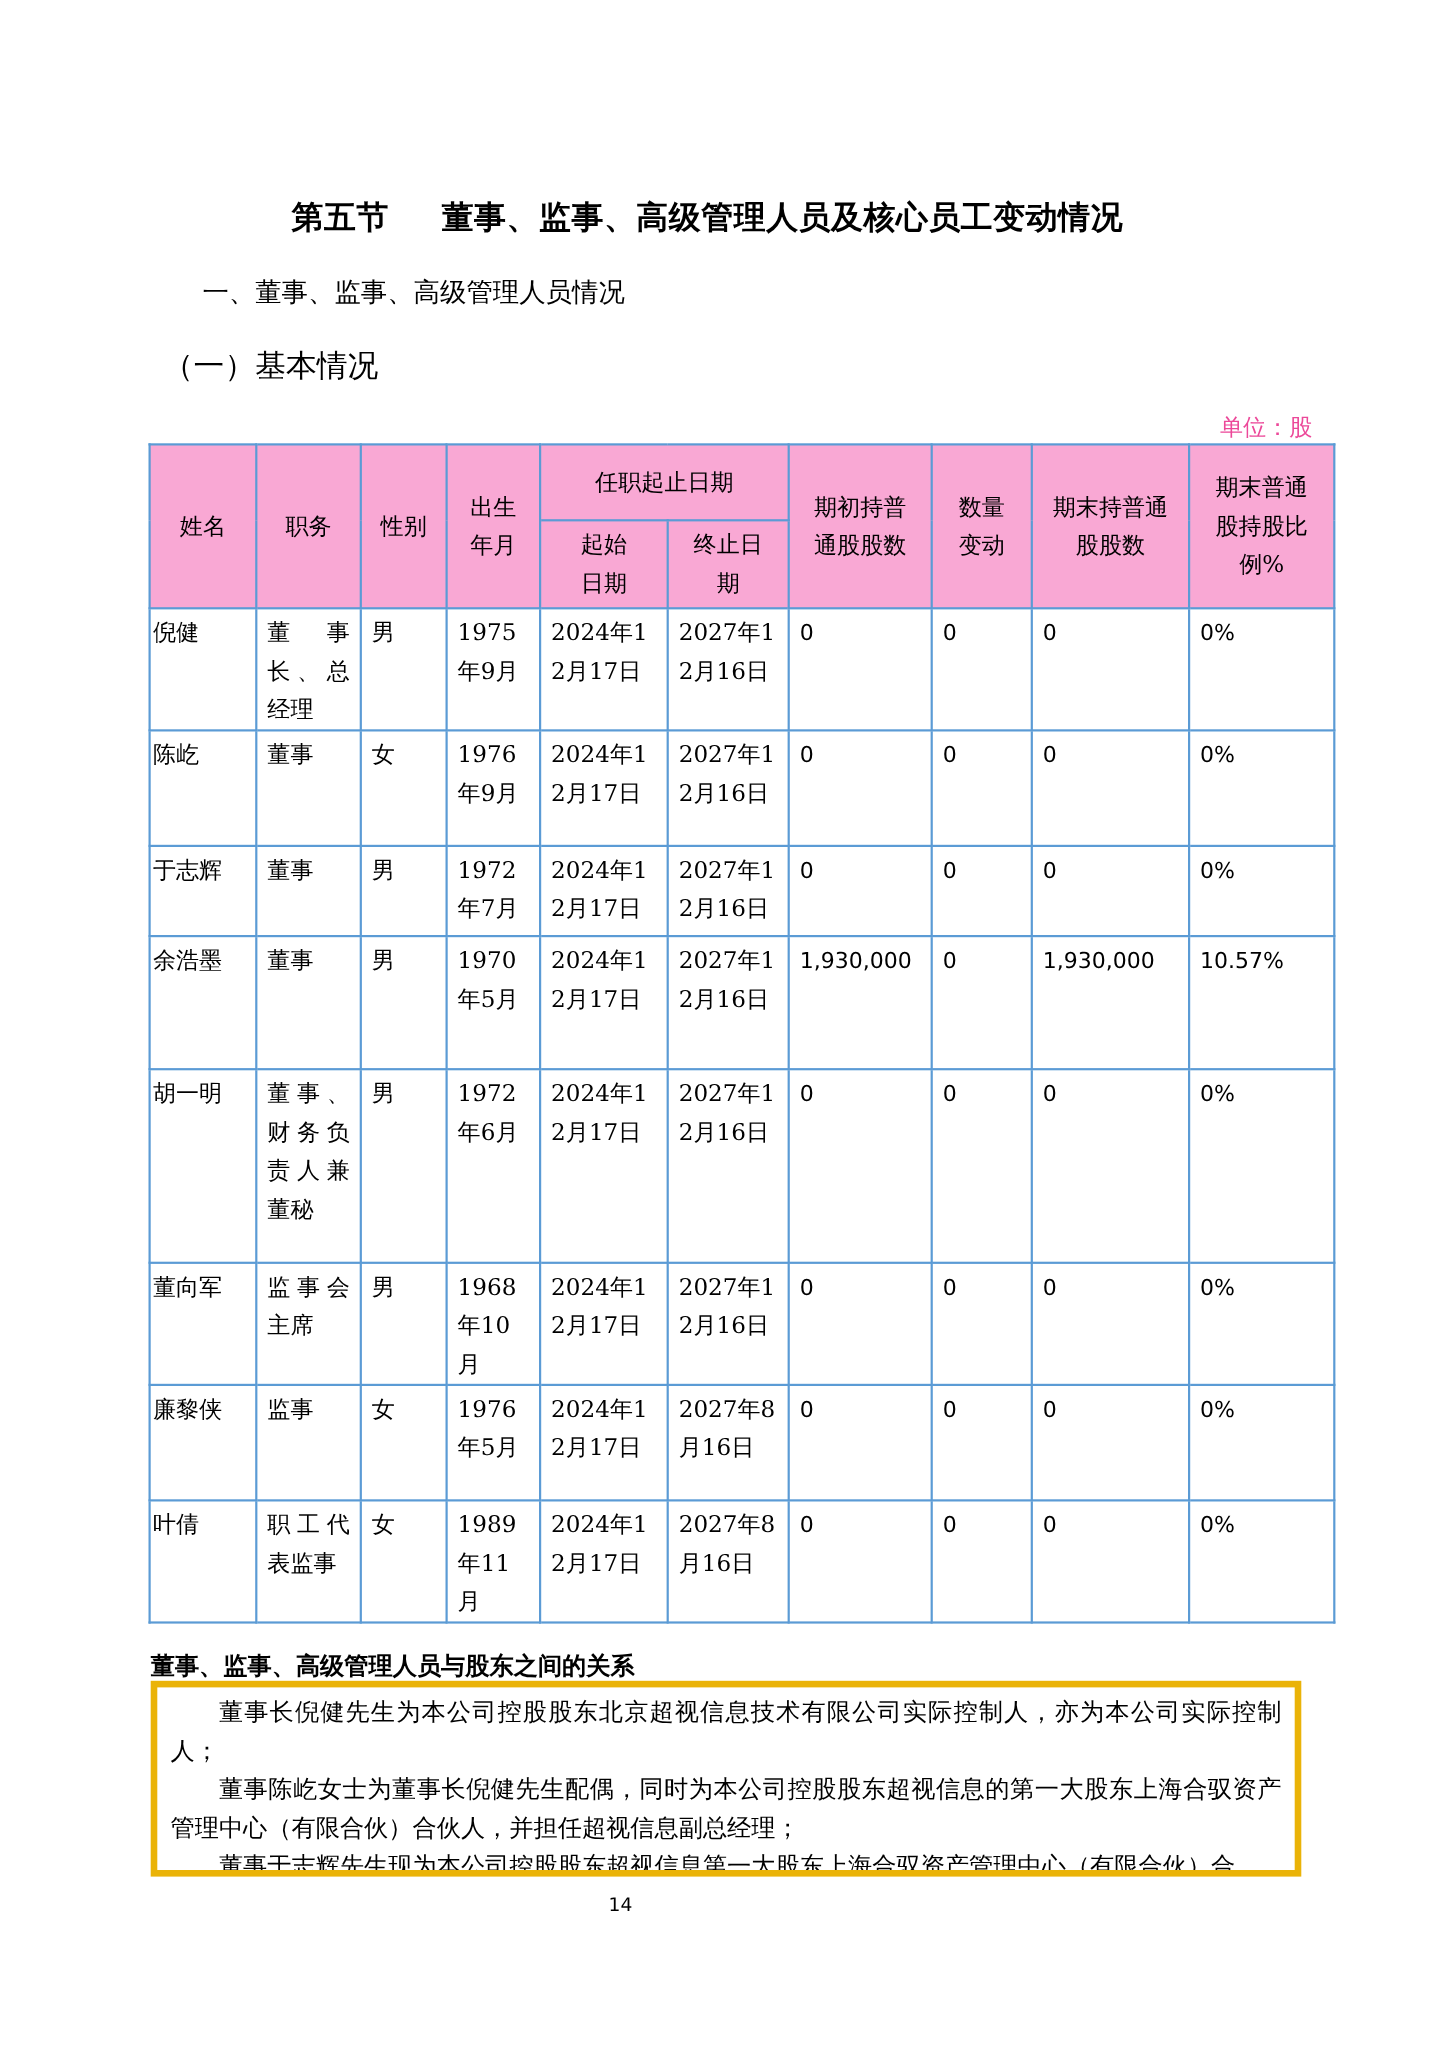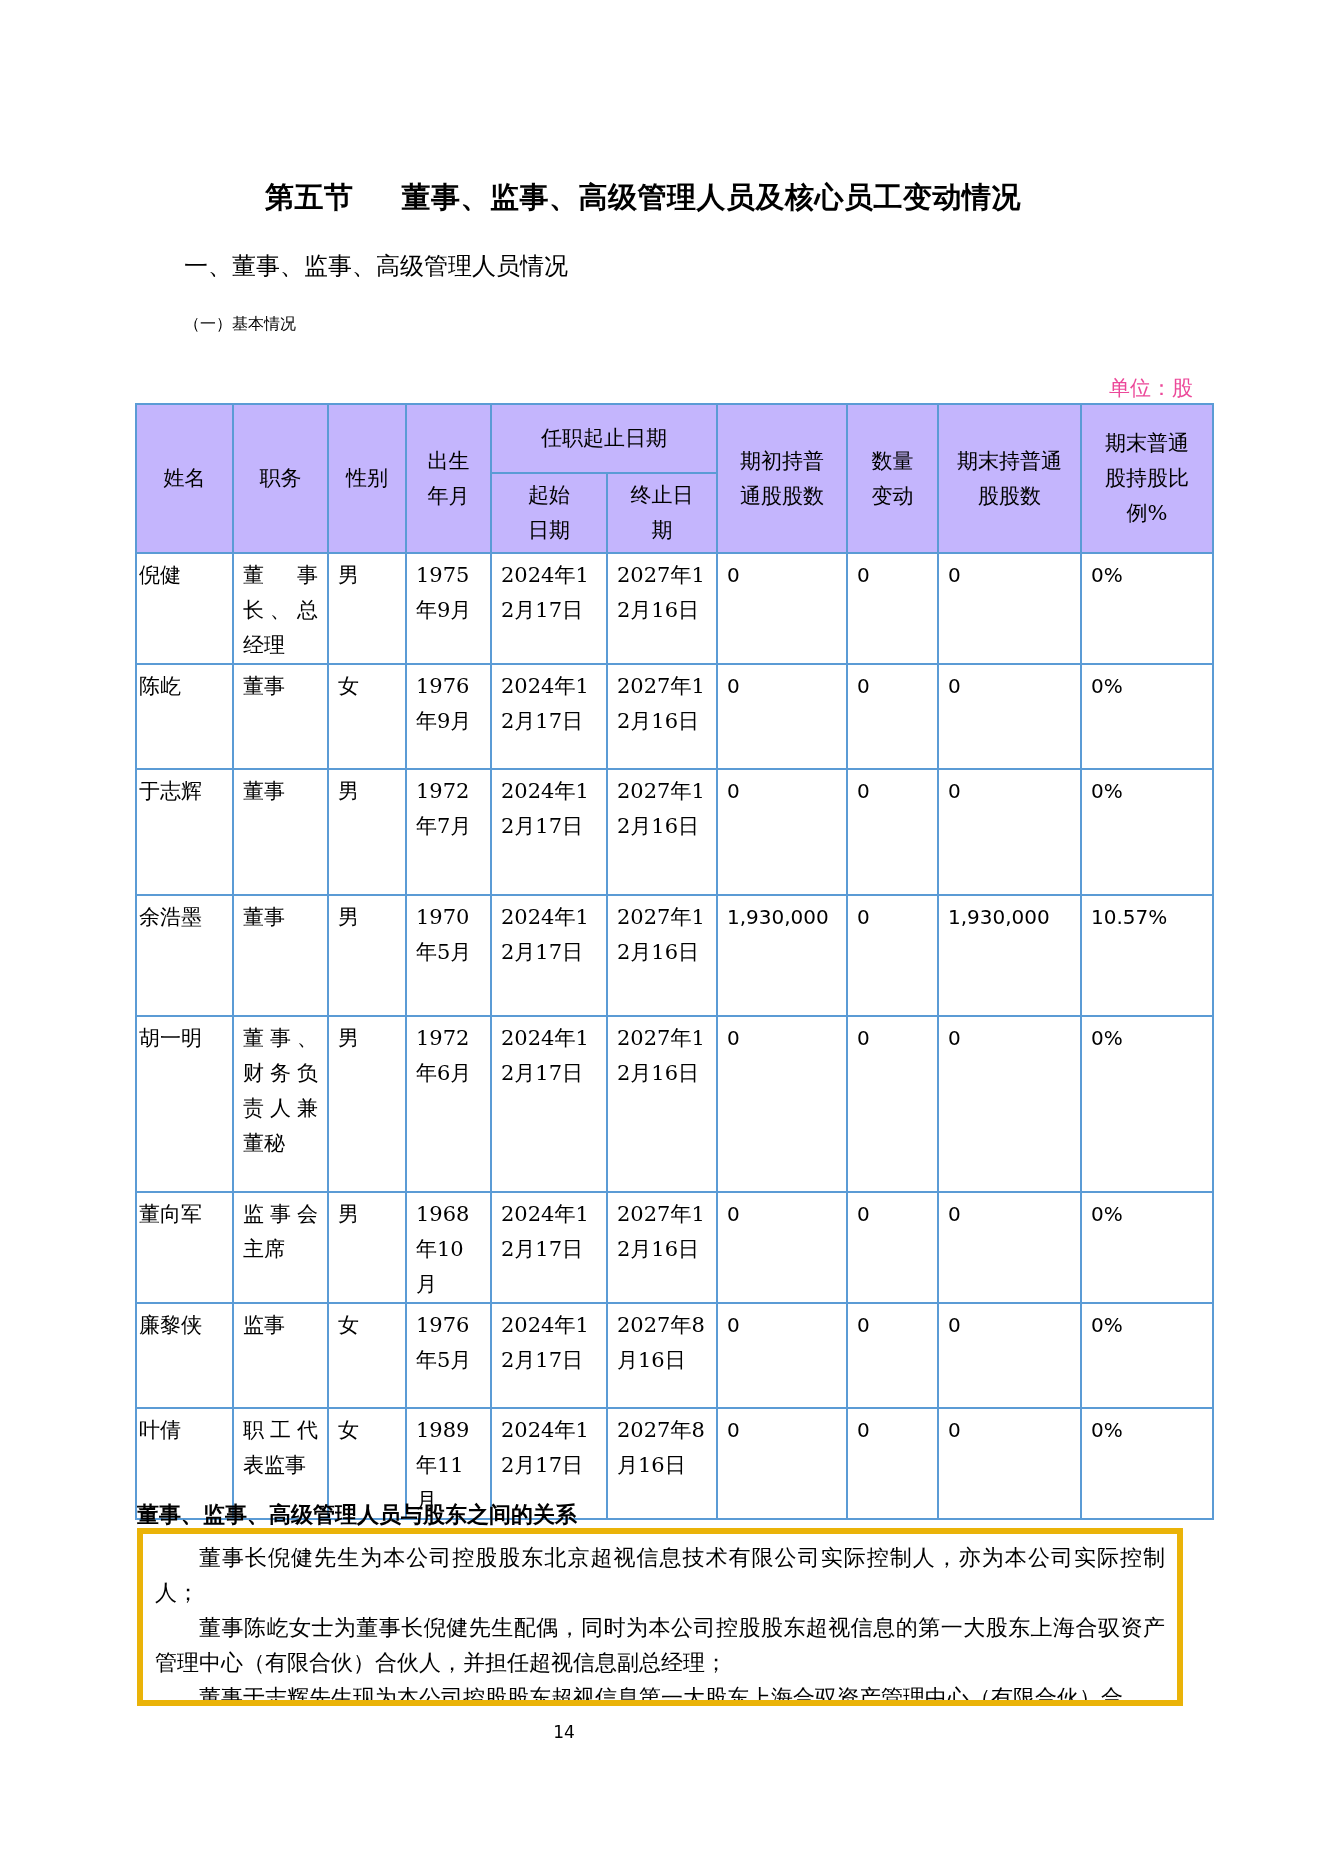--- a/index.html
+++ b/index.html
@@ -14,39 +14,39 @@
     font-family: "DejaVu Sans", "Liberation Sans", sans-serif; white-space: nowrap;
     letter-spacing: 0.5px;
   }
   .title .gap { display: inline-block; width: 48px; }
   .h1 {
     left: 140px; top: 250px; font-size: 24px;
     font-family: "DejaVu Sans", "Liberation Sans", sans-serif; white-space: nowrap;
   }
   .h1 .num { display: inline-block; width: 92px; }
   .h2 {
-    left: 140px; top: 314px; font-size: 16px;
+    left: 140px; top: 314px; font-size: 28px;
     font-family: "DejaVu Sans", "Liberation Sans", sans-serif; white-space: nowrap;
   }
   .h2 .num { display: inline-block; width: 92px; }
   .unit {
     right: 130px; top: 374px; font-size: 21px; white-space: nowrap;
     color: #ec4899;
   }
   table.grid {
     position: absolute; left: 135px; top: 403px; width: 1077px;
     border-collapse: collapse; table-layout: fixed;
     font-size: 21px;
   }
   table.grid td, table.grid th {
     border: 2px solid #5b9bd5; vertical-align: top; padding: 4px 9px 0 9px;
     line-height: 35px; word-break: break-all;
   }
   table.grid th {
-    background: #c4b5fd; font-weight: normal; text-align: center;
+    background: #f9a8d4; font-weight: normal; text-align: center;
     vertical-align: middle; padding: 4px 4px; line-height: 35px;
   }
   table.grid td.num {
     font-family: "DejaVu Sans", "Liberation Sans", sans-serif; font-size: 20px;
   }
   table.grid td.name { text-align: left; padding: 4px 2px 0 2px; }
   table.grid td.role { text-align: justify; text-align-last: left; }
   .rel-heading {
     left: 137px; top: 1500px; font-size: 22px; font-weight: bold;
     font-family: "DejaVu Sans", "Liberation Sans", sans-serif; white-space: nowrap;
@@ -128,21 +128,21 @@
       <td class="role">董事</td>
       <td>女</td>
       <td>1976年9月</td>
       <td>2024年12月17日</td>
       <td>2027年12月16日</td>
       <td class="num">0</td>
       <td class="num">0</td>
       <td class="num">0</td>
       <td class="num">0%</td>
     </tr>
-    <tr style="height:126px">
+    <tr style="height:82px">
       <td class="name">于志辉</td>
       <td class="role">董事</td>
       <td>男</td>
       <td>1972年7月</td>
       <td>2024年12月17日</td>
       <td>2027年12月16日</td>
       <td class="num">0</td>
       <td class="num">0</td>
       <td class="num">0</td>
       <td class="num">0%</td>

